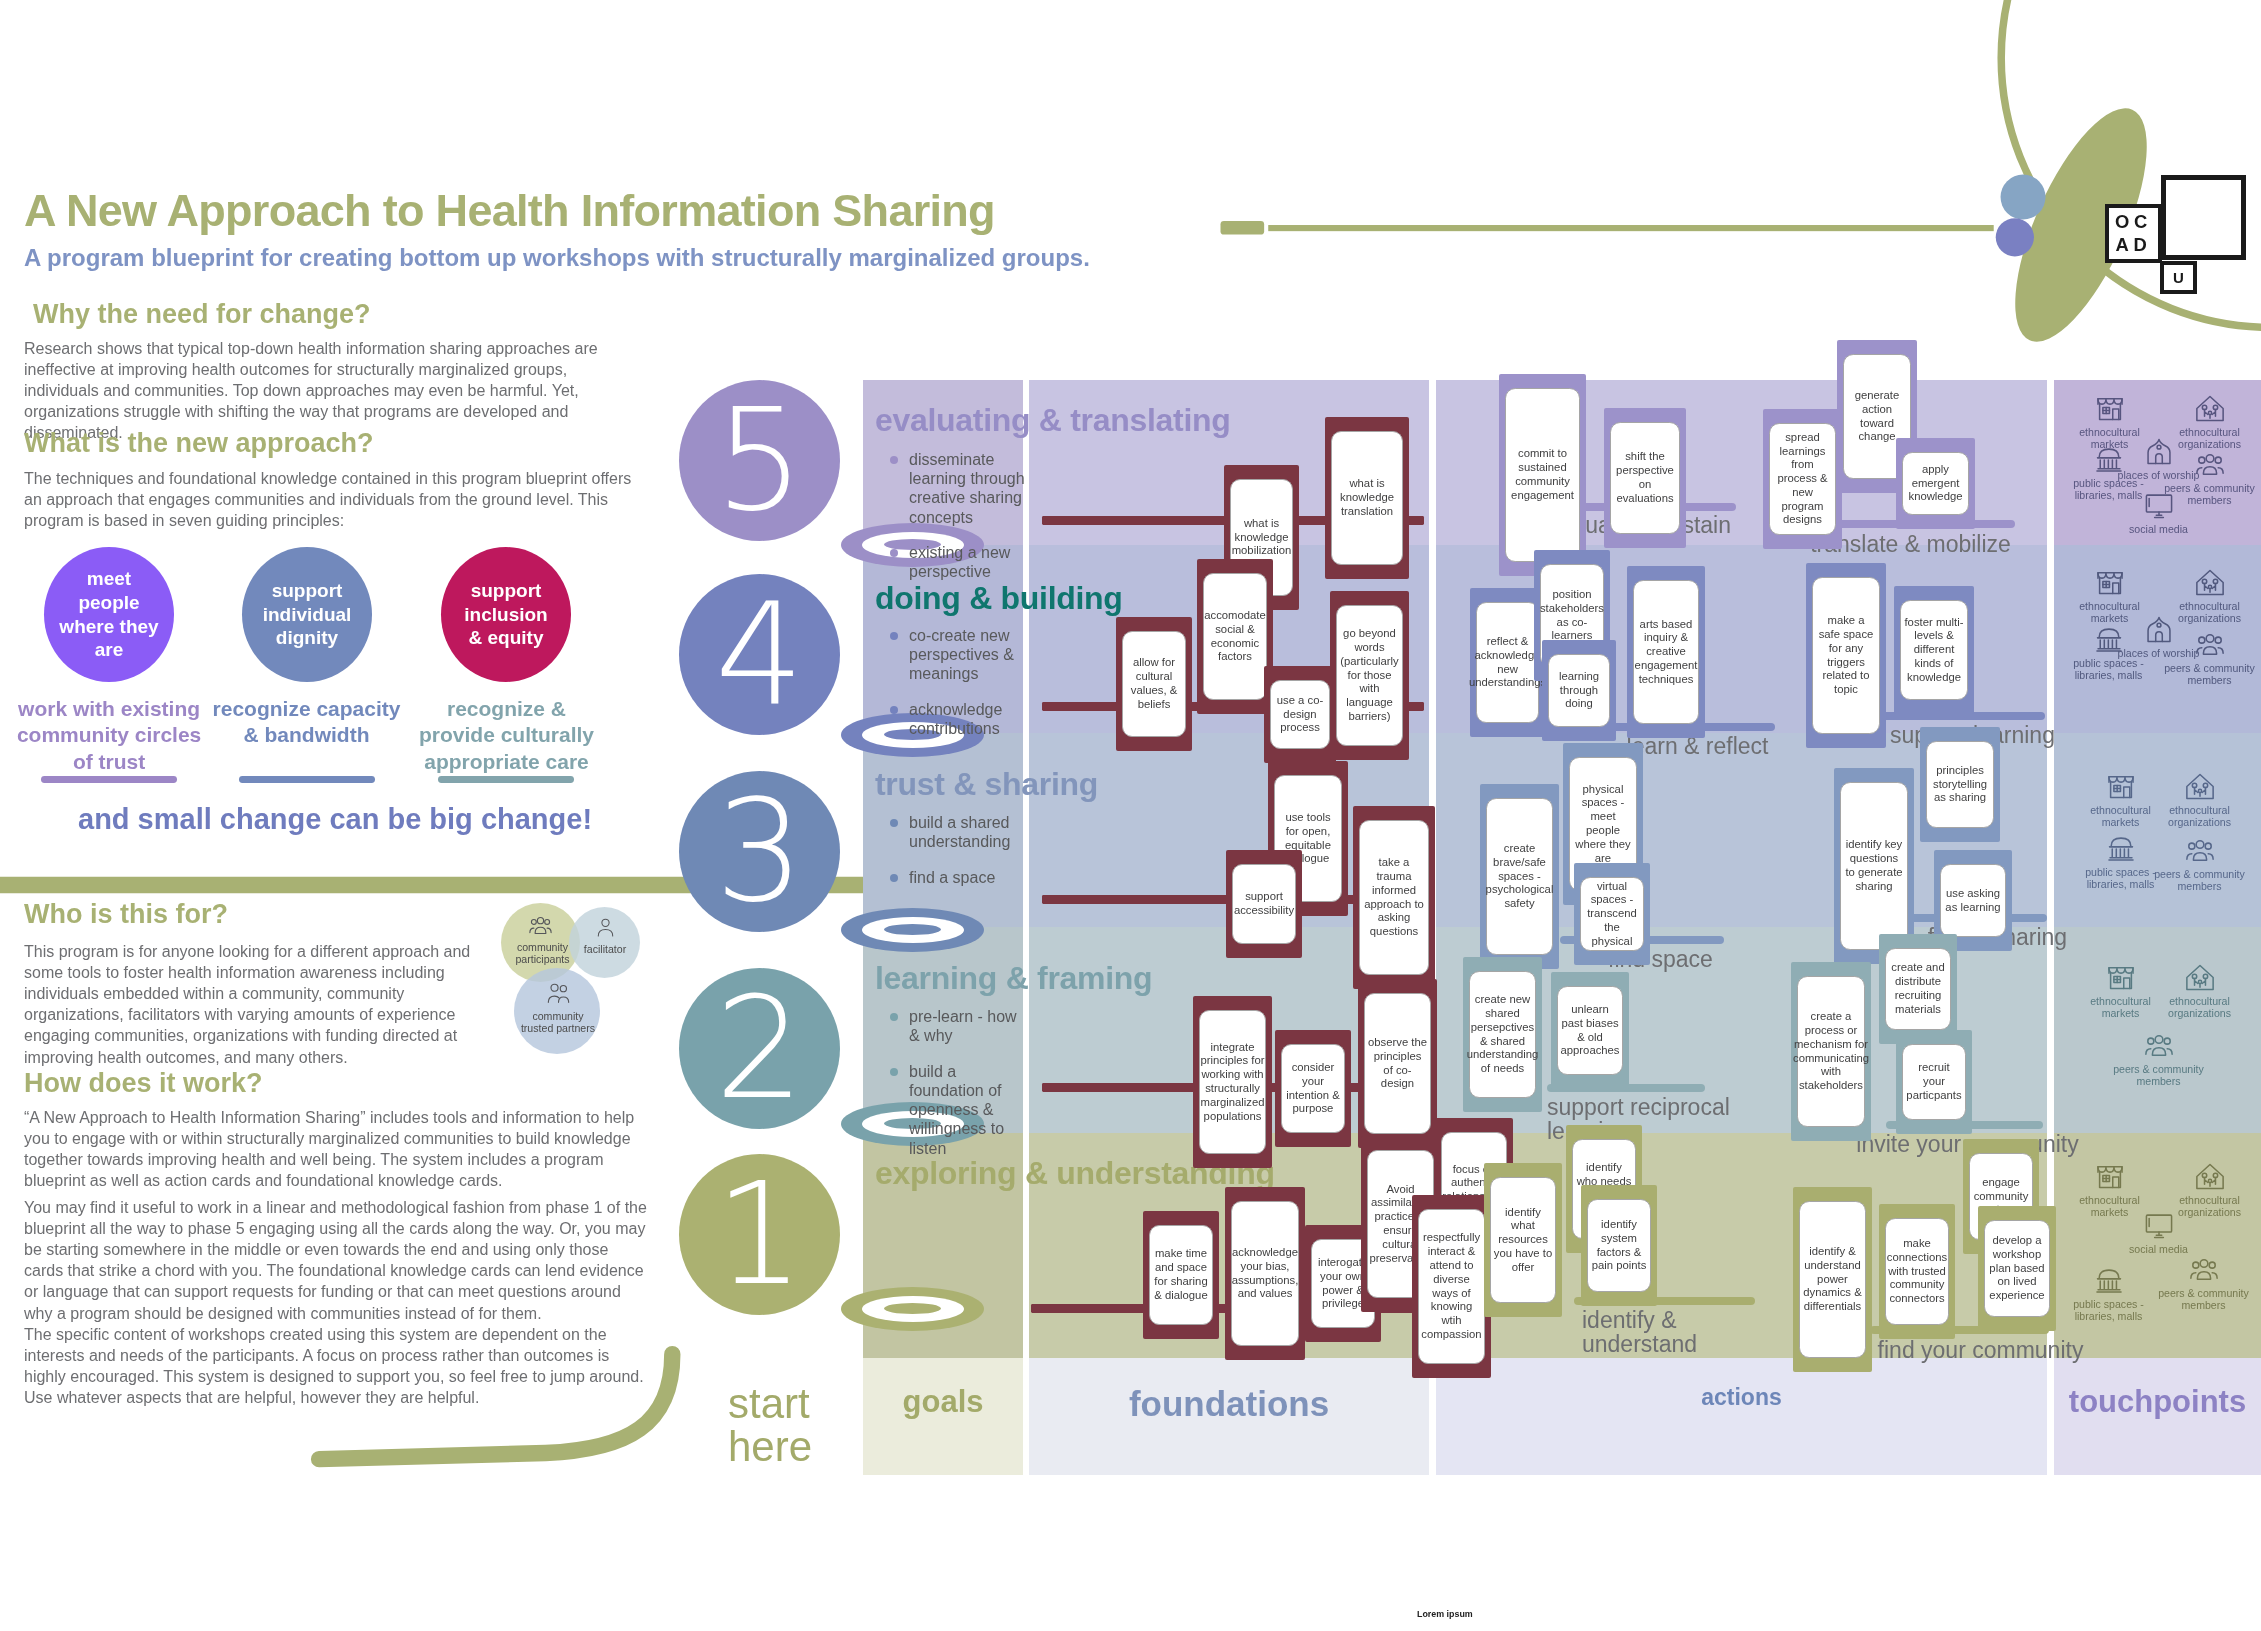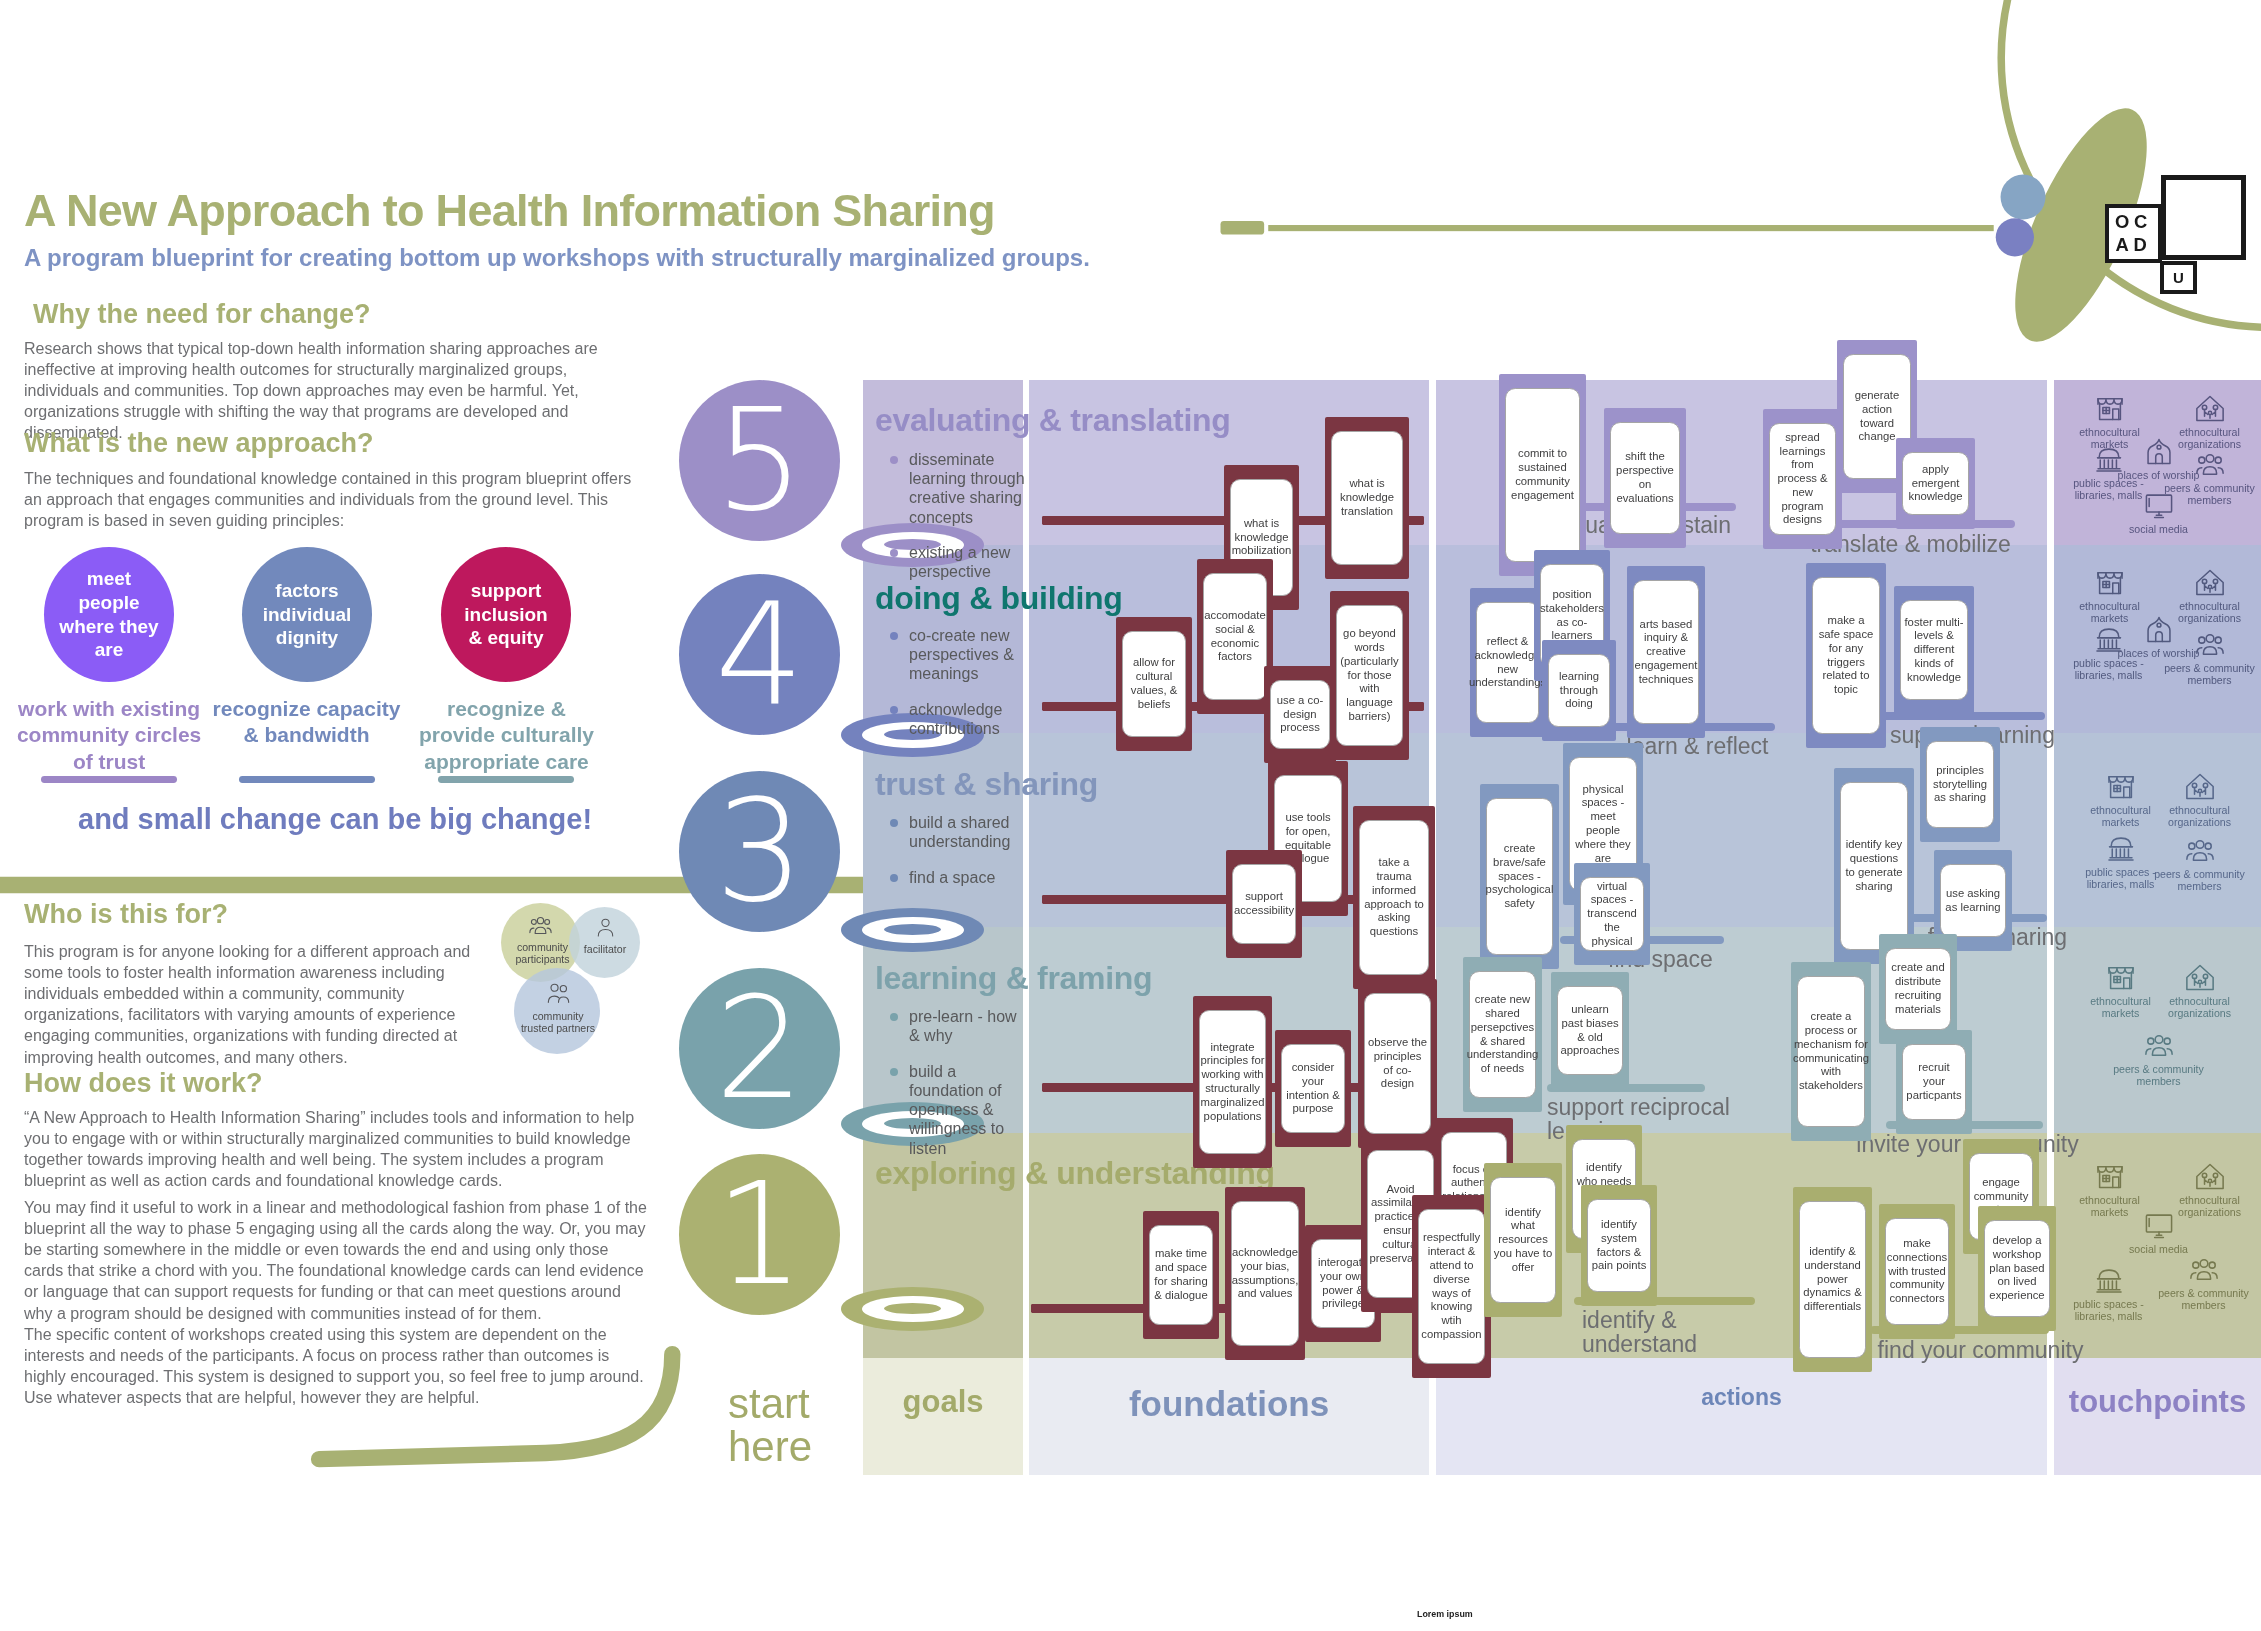--- a/index.html
+++ b/index.html
@@ -134,21 +134,21 @@
   <div class="abs h1" style="left:24px;top:185px;">A New Approach to Health Information Sharing</div>
   <div class="abs sub" style="left:24px;top:244px;width:1200px;">A program blueprint for creating bottom up workshops with structurally marginalized groups.</div>
 
   <div class="abs h2" style="left:24px;top:299px;margin-left:9px;">Why the need for change?</div>
   <div class="abs body" style="left:24px;top:338px;width:617px;">Research shows that typical top-down health information sharing approaches are ineffective at improving health outcomes for structurally marginalized groups, individuals and communities. Top down approaches may even be harmful. Yet, organizations struggle with shifting the way that programs are developed and disseminated.</div>
 
   <div class="abs h2" style="left:24px;top:428px;">What is the new approach?</div>
   <div class="abs body" style="left:24px;top:468px;width:617px;">The techniques and foundational knowledge contained in this program blueprint offers an approach that engages communities and individuals from the ground level. This program is based in seven guiding principles:</div>
 
   <div class="abs ellipse" style="left:44px;top:547px;width:130px;height:135px;background:#8b5cf6;">meet people where they are</div>
-  <div class="abs ellipse" style="left:242px;top:547px;width:130px;height:135px;background:#7289bc;">factors individual dignity</div>
+  <div class="abs ellipse" style="left:242px;top:547px;width:130px;height:135px;background:#7289bc;">support individual dignity</div>
   <div class="abs ellipse" style="left:441px;top:547px;width:130px;height:135px;background:#be185d;">support inclusion &amp; equity</div>
   <div class="abs pcap" style="left:13.6px;top:696px;width:191px;color:#9c86c6;">work with existing community circles of trust</div>
   <div class="abs pcap" style="left:211px;top:696px;width:191px;color:#7289bc;">recognize capacity &amp; bandwidth</div>
   <div class="abs pcap" style="left:411px;top:696px;width:191px;color:#82a4ac;">recognize &amp; provide culturally appropriate care</div>
   <div class="abs pbar" style="left:41px;top:776px;width:136px;background:#9c86c6;"></div>
   <div class="abs pbar" style="left:239px;top:776px;width:136px;background:#7289bc;"></div>
   <div class="abs pbar" style="left:438px;top:776px;width:136px;background:#82a4ac;"></div>
 
   <div class="abs tagline" style="left:78px;top:803px;">and small change can be big change!</div>
 

